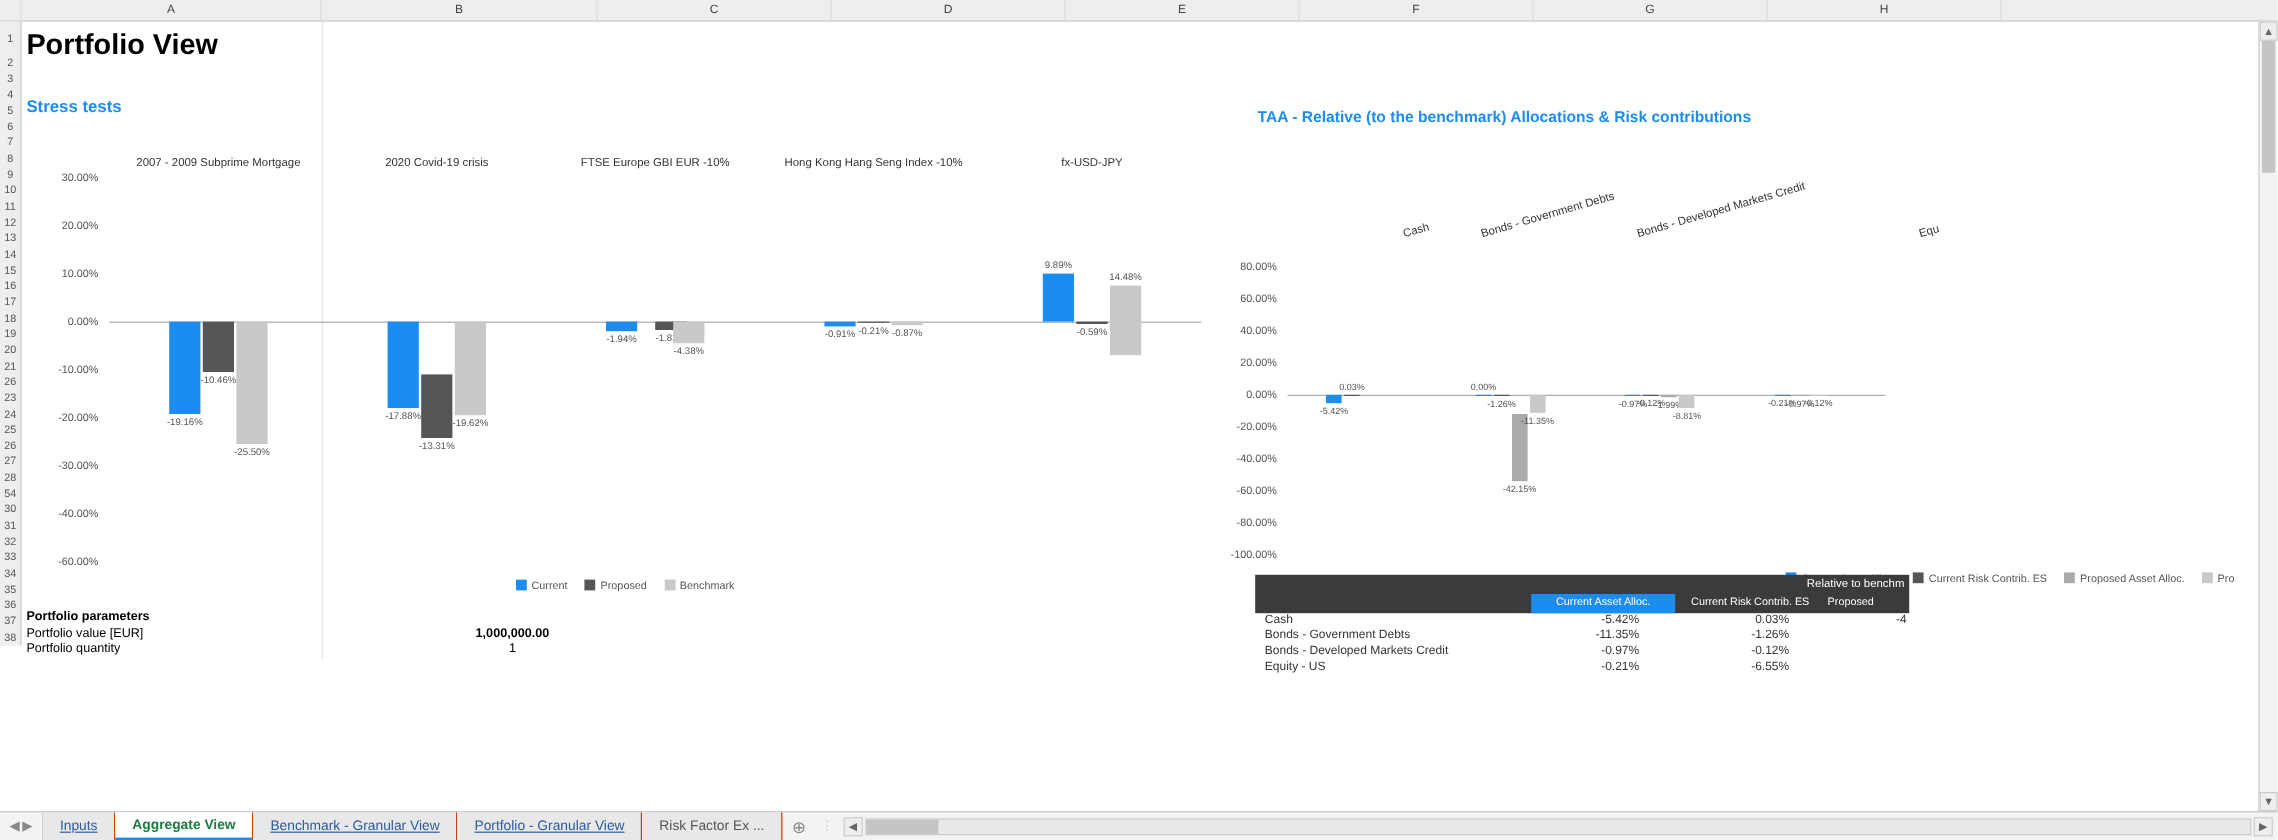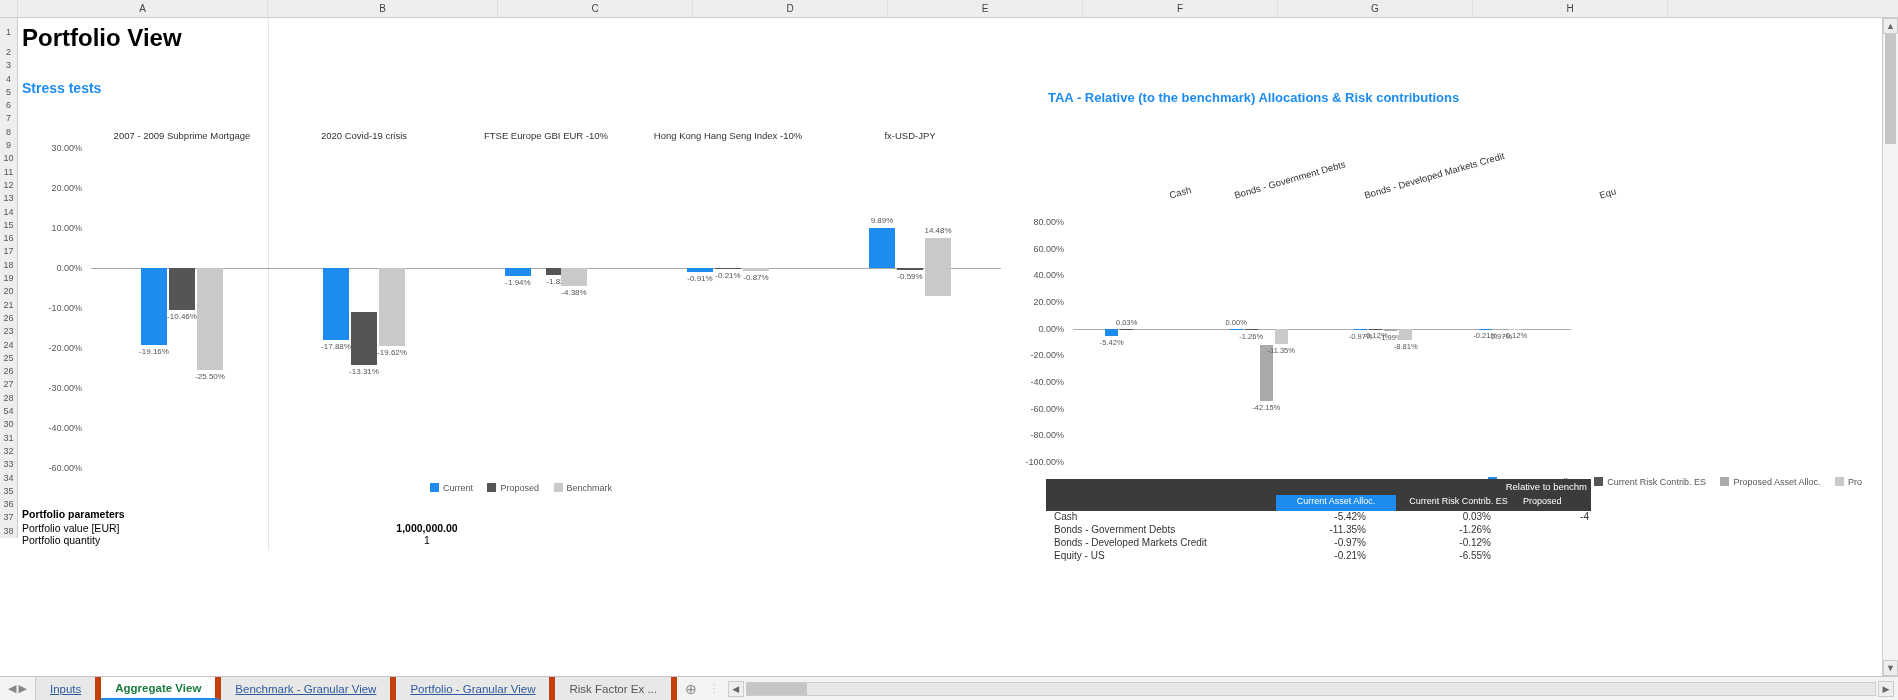--- a/index.html
+++ b/index.html
@@ -73,21 +73,21 @@
   .rtable .drow .c1 { flex:0 0 230px; padding-left:8px;}
   .rtable .drow .c2, .rtable .drow .c3 { flex:0 0 120px; text-align:right; padding-right:30px;}
   .rtable .drow .c3 { flex:0 0 125px; padding-right:30px;}
   .rtable .drow .c4 { flex: 1; text-align:right; padding-right:2px;}
   
   
   .tabbar { position:absolute; left:0; right:0; bottom:0; height:24px; background:#f3f3f3; border-top:1px solid #c5c5c5; display:flex; align-items:stretch; z-index:10;}
   .tabbar .navbtns { display:flex; align-items:center; gap:2px; padding:0 8px; border-right:1px solid #ccc;}
   .tabbar .navbtn { color:#888; font-size:11px; cursor:pointer; user-select:none; }
   .tabbar .tabs { display:flex; align-items:stretch;}
-  .tabbar .tab { padding: 3px 14px; font-size:11.5px; border-right:6px solid #c2410c; background:#e8e8e8; color:#2c5aa0; cursor:pointer; display:flex; align-items:center;}
+  .tabbar .tab { padding: 3px 14px; font-size:11.5px; border-right:1px solid #c2410c; background:#e8e8e8; color:#2c5aa0; cursor:pointer; display:flex; align-items:center;}
   .tabbar .tab.link { text-decoration: underline; color:#2c5aa0;}
   .tabbar .tab.active { background:#fff; border-bottom:2px solid #1d8cf0; font-weight:bold; color:#1a7c3f;}
   .tabbar .tab.plain { color:#555; text-decoration:none;}
   .tabbar .addtab { padding: 0 8px; color:#888; display:flex; align-items:center; font-size:14px;}
   .tabbar .split { color:#ccc; padding:0 4px; display:flex; align-items:center;}
   .hscroll { flex:1; display:flex; align-items:center; padding:0 4px; gap:2px;}
   .hscroll .track { flex:1; height:14px; background:#e8e8e8; border:1px solid #ccc; position:relative;}
   .hscroll .thumb { position:absolute; left:0; top:0; bottom:0; width:60px; background:#c5c5c5;}
   .hscroll .arrow { width:16px; height:16px; background:#eee; border:1px solid #ccc; text-align:center; font-size:9px; line-height:14px; color:#666;}
   

